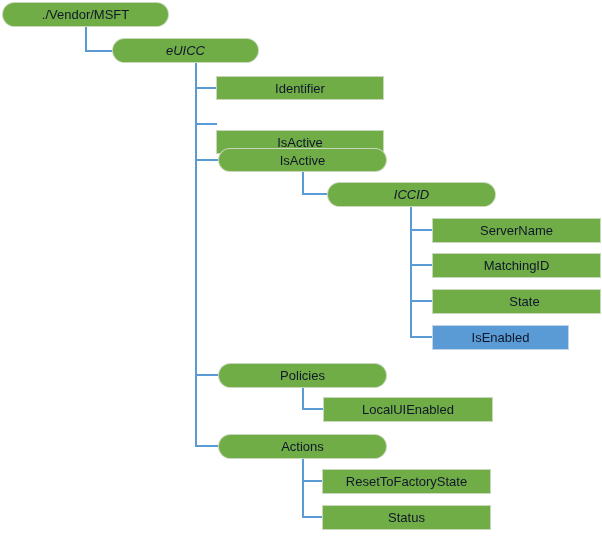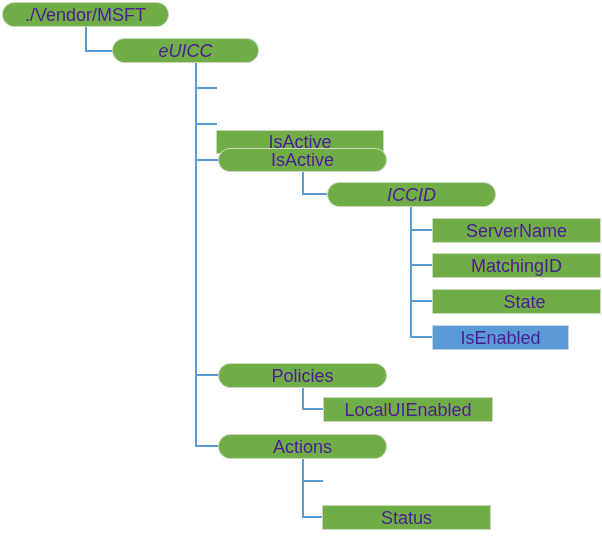--- a/index.html
+++ b/index.html
@@ -12,22 +12,22 @@
     overflow: hidden;
   }
   .node {
     position: absolute;
     box-sizing: border-box;
     display: flex;
     align-items: center;
     justify-content: center;
     background: #70AD47;
     box-shadow: 0 0 0 1px #c9d7bc;
-    color: #4c1d95;
-    font-size: 18px;
+    color: #0f172a;
+    font-size: 13px;
     line-height: 1;
     white-space: nowrap;
     text-align: center;
   }
   .node.blue { background: #5B9BD5; box-shadow: 0 0 0 1px #c2d4e8; }
   .node.pill { border-radius: 12px; }
   .node.var  { font-style: italic; }
   .c { position: absolute; background: #5B9BD5; }
 </style>
 </head>
@@ -51,25 +51,27 @@
   <div class="c" style="left:410px; top:300px; width:23px; height:2px;"></div>
   <div class="c" style="left:410px; top:336px; width:23px; height:2px;"></div>
   <div class="c" style="left:302px; top:387px; width:2px;  height:23px;"></div>
   <div class="c" style="left:302px; top:408px; width:22px; height:2px;"></div>
   <div class="c" style="left:302px; top:458px; width:2px;  height:60px;"></div>
   <div class="c" style="left:302px; top:480px; width:21px; height:2px;"></div>
   <div class="c" style="left:302px; top:516px; width:21px; height:2px;"></div>
 
   <div class="node pill" style="left:3px;   top:3px;   width:165px; height:23px;">./Vendor/MSFT</div>
   <div class="node pill var" style="left:113px; top:39px;  width:145px; height:23px;">eUICC</div>
+  <div class="node" style="left:217px; top:77px;  width:166px; height:22px;">Identifier</div>
   <div class="node" style="left:217px; top:113px; width:166px; height:22px;margin-top:18px;">IsActive</div>
   <div class="node pill" style="left:219px; top:149px; width:167px; height:22px;">IsActive</div>
   <div class="node pill var" style="left:328px; top:183px; width:167px; height:23px;">ICCID</div>
   <div class="node" style="left:433px; top:219px; width:167px; height:23px;">ServerName</div>
   <div class="node" style="left:433px; top:254px; width:167px; height:23px;">MatchingID</div>
   <div class="node" style="left:433px; top:290px; width:167px; height:23px;padding-left:16px;">State</div>
   <div class="node blue" style="left:433px; top:326px; width:135px; height:23px;">IsEnabled</div>
   <div class="node pill" style="left:219px; top:364px; width:167px; height:23px;">Policies</div>
   <div class="node" style="left:324px; top:398px; width:168px; height:23px;">LocalUIEnabled</div>
   <div class="node pill" style="left:219px; top:435px; width:167px; height:23px;">Actions</div>
+  <div class="node" style="left:323px; top:470px; width:167px; height:23px;">ResetToFactoryState</div>
   <div class="node" style="left:323px; top:506px; width:167px; height:23px;">Status</div>
 
 </div>
 
 </body></html>

